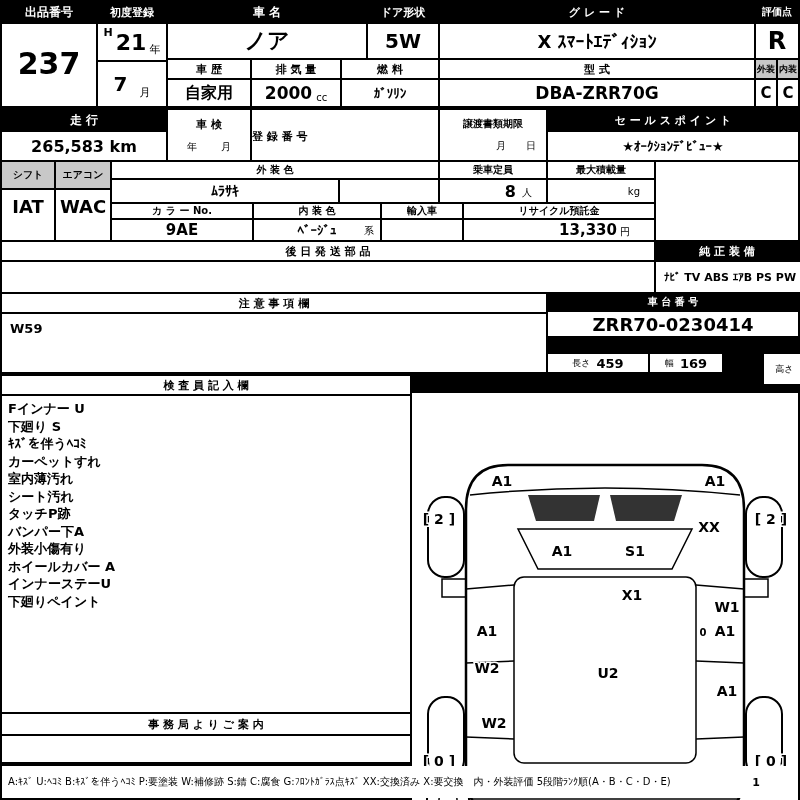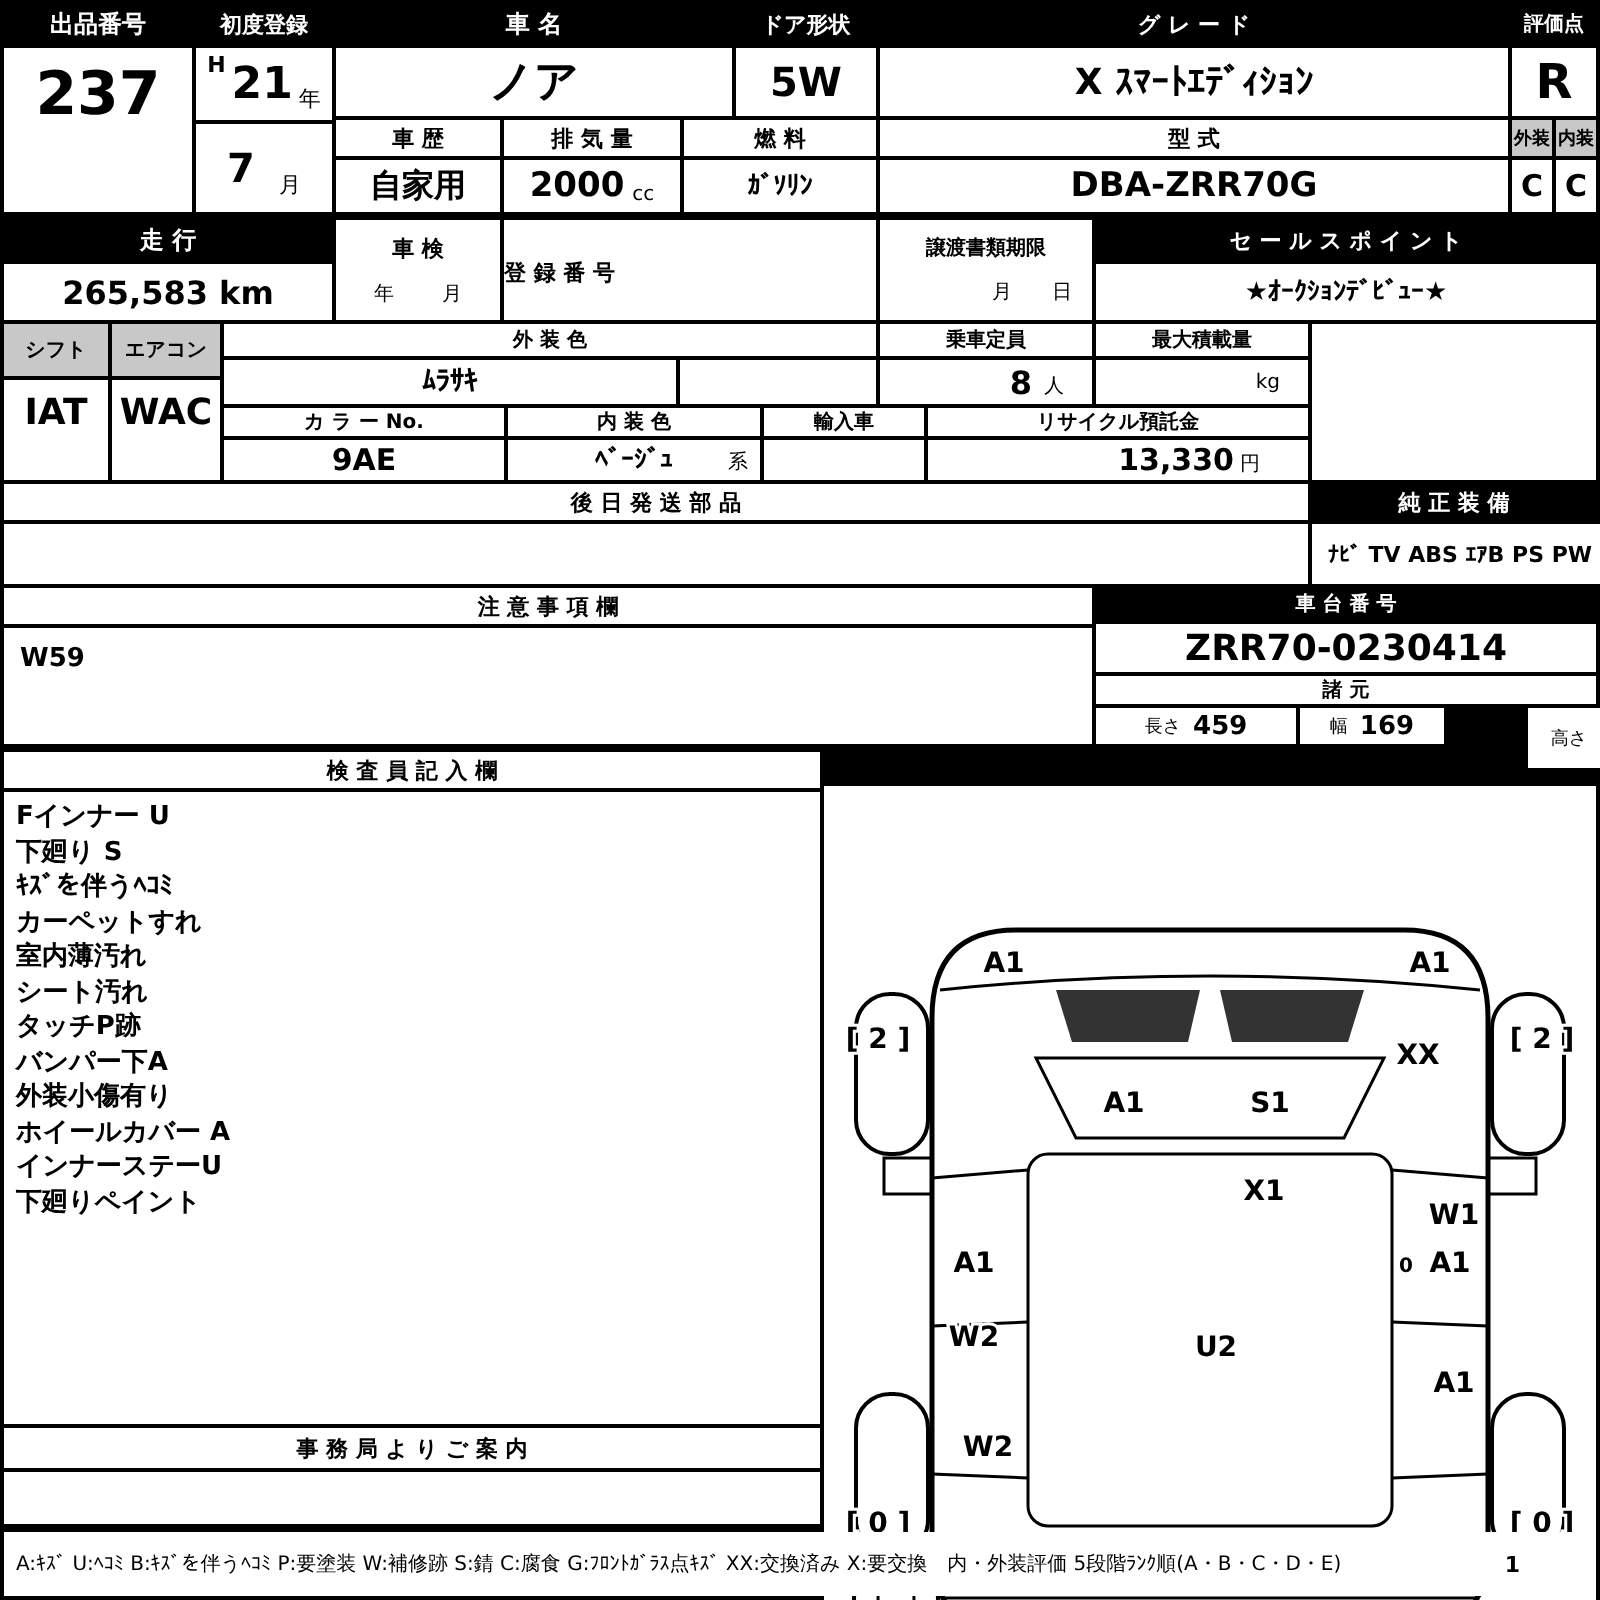--- a/index.html
+++ b/index.html
@@ -38,21 +38,21 @@
 
 <div class="sheet">
 
   <div class="cell hb f12" style="left:2px;top:2px;width:94px;height:20px">出品番号</div>
   <div class="cell hb f11" style="left:98px;top:2px;width:68px;height:20px">初度登録</div>
   <div class="cell hb f12" style="left:168px;top:2px;width:198px;height:20px">車 名</div>
   <div class="cell hb f11" style="left:368px;top:2px;width:70px;height:20px">ドア形状</div>
   <div class="cell hb f11" style="left:440px;top:2px;width:314px;height:20px">グ レ ー ド</div>
   <div class="cell hb f10" style="left:756px;top:2px;width:42px;height:20px">評価点</div>
 
-  <div class="cell topA f30 bold" style="left:2px;top:24px;width:94px;height:82px;padding-top:6px">237</div>
+  <div class="cell topA f30 bold" style="left:2px;top:24px;width:94px;height:82px;padding-top:22px">237</div>
 
   <div class="cell" style="left:98px;top:24px;width:68px;height:36px;gap:3px">
     <span class="f11 bold" style="align-self:flex-start;margin-top:2px">H</span>
     <span class="f22 bold">21</span>
     <span class="f11" style="align-self:flex-end;margin-bottom:3px">年</span>
   </div>
   <div class="cell" style="left:98px;top:62px;width:68px;height:44px;gap:12px">
     <span class="f20 bold">7</span>
     <span class="f11" style="align-self:flex-end;margin-bottom:6px">月</span>
   </div>
@@ -149,21 +149,20 @@
   <div class="cell f11 bold nowrap" style="left:656px;top:262px;width:148px;height:30px">ﾅﾋﾞ TV ABS ｴｱB PS PW</div>
 
   <div class="cell f11 bold" style="left:2px;top:294px;width:544px;height:18px">注 意 事 項 欄</div>
   <div class="cell block" style="left:2px;top:314px;width:544px;height:58px;padding:4px 8px">
     <span class="f13 bold">W59</span>
   </div>
 
   <div class="cell hb f10" style="left:548px;top:294px;width:250px;height:16px">車 台 番 号</div>
   <div class="cell f18 bold" style="left:548px;top:312px;width:250px;height:24px">ZRR70-0230414</div>
 
-  <div class="cell f10 bold" style="left:548px;top:338px;width:250px;height:14px">諸 元</div>
   <div class="cell" style="left:548px;top:354px;width:100px;height:18px;gap:6px">
     <span class="f9">長さ</span>
     <span class="f13 bold">459</span>
   </div>
   <div class="cell" style="left:650px;top:354px;width:72px;height:18px;gap:6px">
     <span class="f9">幅</span>
     <span class="f13 bold">169</span>
   </div>
   <div class="cell" style="left:764px;top:354px;width:74px;height:30px;gap:6px">
     <span class="f9">高さ</span>

